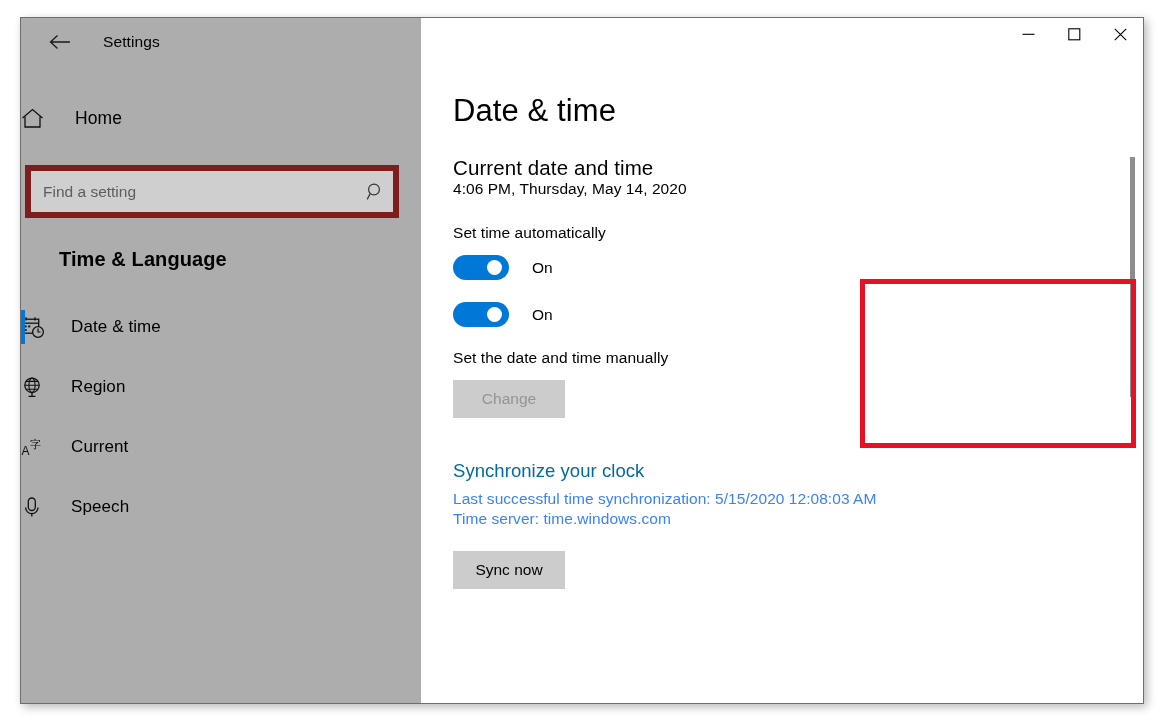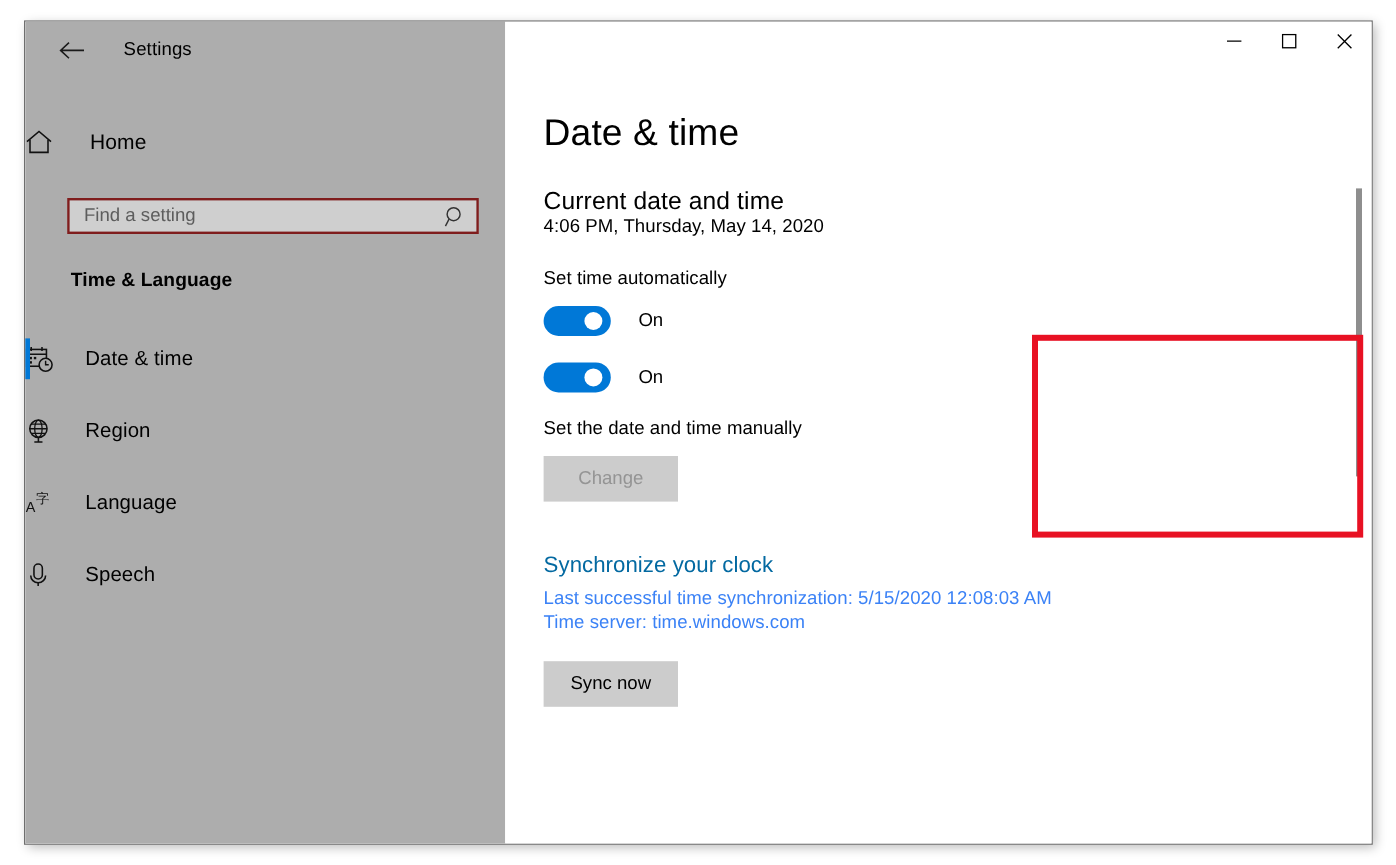--- a/index.html
+++ b/index.html
@@ -79,45 +79,45 @@
     color: #000;
     margin-left: 20px;
     letter-spacing: 0.1px;
   }
 
   #home-row { margin-top: 27px; }
   #home-row .nav-label { font-size: 17.5px; }
 
   
   #search-wrap {
-    margin: 22px 22px 0 35px;
-    height: 30px;
+    margin: 22px 22px 0 4px;
+    height: 53px;
     background: #cfcfcf;
-    border: 2px solid #7f1d1d;
+    border: 6px solid #7f1d1d;
     box-sizing: border-box;
     display: flex;
     align-items: center;
     padding: 0 8px 0 12px;
     cursor: text;
   }
   #search-input {
     flex: 1;
     border: none;
     outline: none;
     background: transparent;
     font-family: "Liberation Sans", sans-serif;
     font-size: 15.5px;
     color: #3a3a3a;
     padding: 0;
   }
   #search-input::placeholder { color: #5d5d5d; opacity: 1; }
   #search-icon { color: #3a3a3a; display: flex; align-items: center; }
 
   #category-title {
-    font-size: 16px;
+    font-size: 20px;
     font-weight: bold;
     color: #000;
     margin: 30px 0 0 38px;
     letter-spacing: 0.1px;
   }
 
   #nav-list { margin-top: 26px; }
   .nav-item { height: 60px; }
   .nav-item .nav-icon { width: 30px; }
   .sel-bar {
@@ -353,21 +353,21 @@
         <span class="nav-label">Region</span>
       </div>
 
       <div class="nav-row nav-item">
         <span class="nav-icon">
           <svg width="25" height="23" viewBox="0 0 25 23">
             <text x="0.5" y="19" font-family="Liberation Sans, sans-serif" font-size="12" fill="#111">A</text>
             <text x="9" y="11.5" font-family="DejaVu Sans, sans-serif" font-size="11" fill="#111">字</text>
           </svg>
         </span>
-        <span class="nav-label">Language</span>
+        <span class="nav-label">Current</span>
       </div>
 
       <div class="nav-row nav-item">
         <span class="nav-icon">
           <svg width="25" height="23" viewBox="0 0 25 23">
             <rect x="7.3" y="2" width="7" height="12.5" rx="3.5" fill="none" stroke="#111" stroke-width="1.3"></rect>
             <path d="M4.6 11.5 a6.2 6.2 0 0 0 12.4 0" fill="none" stroke="#111" stroke-width="1.3"></path>
             <path d="M10.8 17.6 V20.4" stroke="#111" stroke-width="1.3"></path>
           </svg>
         </span>

